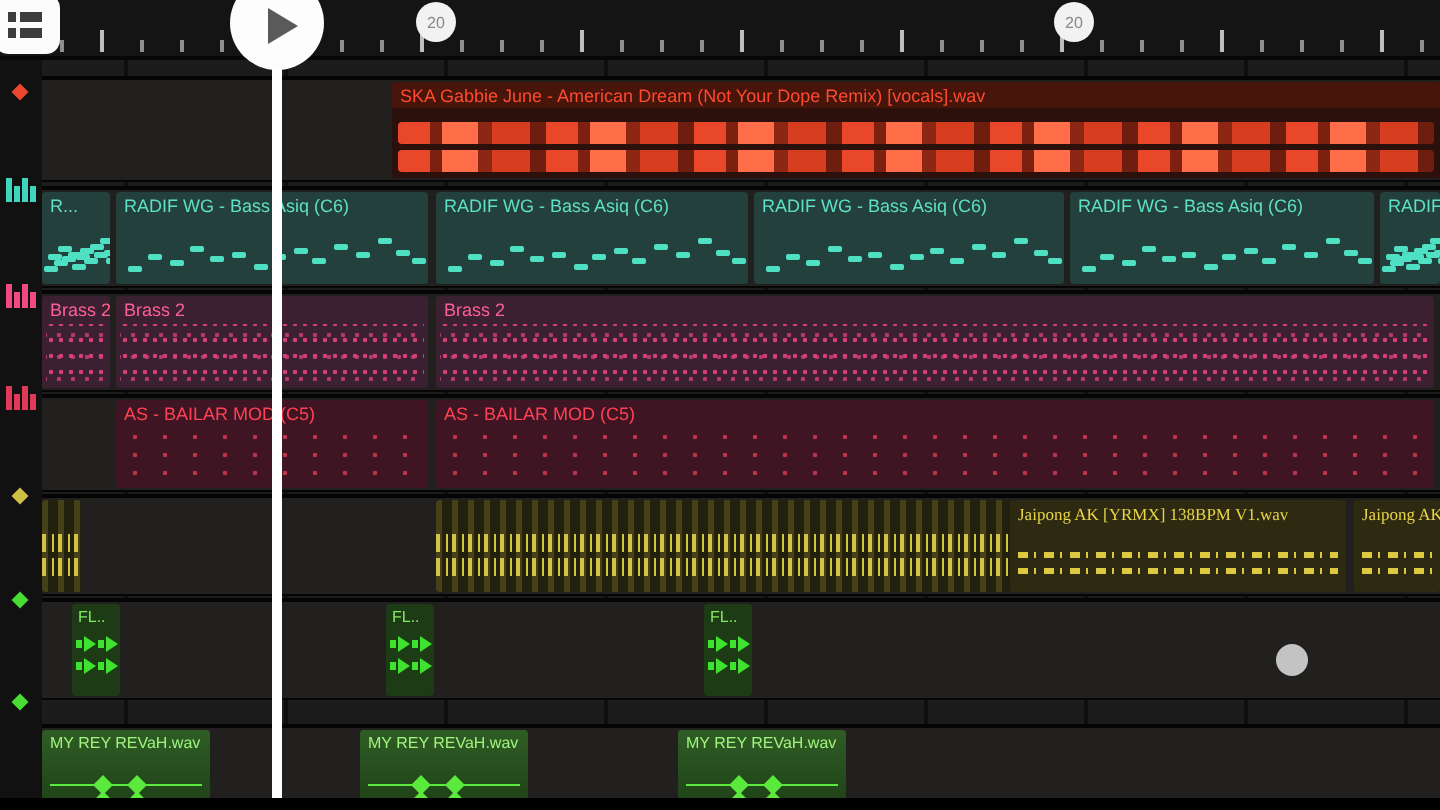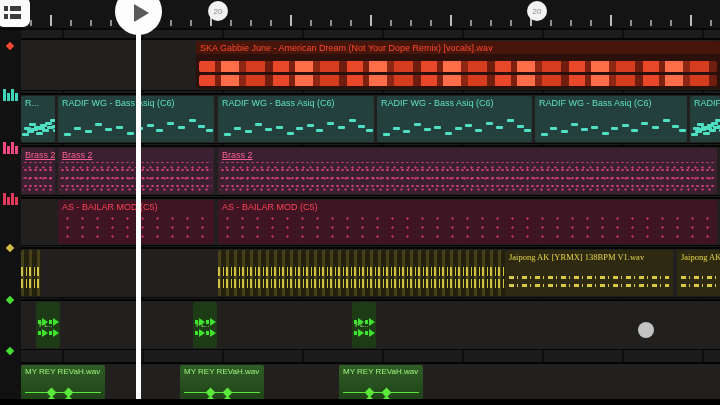--- a/index.html
+++ b/index.html
@@ -62,21 +62,21 @@
         #8e2614 40px 47px,#d63d1e 47px 66px,#6f1d0e 66px 74px);}
   .vocal .b1{top:7px;} .vocal .b2{top:21px;}
 
   
   .midi-teal{background:#24403c;}
   .midi-teal .hdr{color:#5fe0c5;}
   .note{position:absolute;width:7px;height:3px;background:#4fe0c4;border-radius:1px;}
 
   
   .midi-pink{background:#3a2030;}
-  .midi-pink .hdr{color:#ff5f94;text-decoration:underline;}
+  .midi-pink .hdr{color:#ff5f94;}
   .midi-pink .pattern{position:absolute;left:2px;right:2px;top:14px;bottom:3px;opacity:.9;
      background-image:radial-gradient(circle,rgba(238,68,128,.95) 1px,transparent 1.3px),
                       radial-gradient(circle,rgba(238,68,128,.75) 1px,transparent 1.3px);
      background-size:5px 8px,7px 11px;background-position:0 4px,3px 0;}
 
   
   .midi-crimson{background:#3f1523;}
   .midi-crimson .hdr{color:#ff4155;}
   .midi-crimson .pattern{position:absolute;left:2px;right:2px;top:14px;bottom:3px;opacity:.85;
      background-image:radial-gradient(circle,rgba(225,60,90,.9) 1px,transparent 1.3px);
@@ -92,21 +92,21 @@
 
   
   .audio-yellow{background:#2e2a11;}
   .audio-yellow .hdr{color:#e7d449;font-size:8.5px;font-family:Liberation Serif, serif;}
   .audio-yellow .dash{position:absolute;left:4px;right:4px;height:3px;
      background:repeating-linear-gradient(90deg,#dbc93f 0 5px,transparent 5px 8px,#dbc93f 8px 9px,transparent 9px 13px);}
   .audio-yellow .d1{top:40%;} .audio-yellow .d2{top:64%;}
 
   
   .green-small{background:#1d3c16;}
-  .green-small .hdr{color:#84ea61;font-size:8px;padding:17px 2px 0 3px;}
+  .green-small .hdr{color:#84ea61;font-size:8px;padding:1px 2px 0 3px;}
   .green-small .ar{display:flex;gap:1px;align-items:center;margin:3px 0 0 2px;}
   .green-small .sq{width:3px;height:4px;background:#3fe22e;}
   .green-small .tri{width:0;height:0;border-left:6px solid #3fe22e;
      border-top:4px solid transparent;border-bottom:4px solid transparent;}
 
   
   .green-big{background:linear-gradient(180deg,#2f5d25,#1d3e16);}
   .green-big .hdr{color:#a0f37e;font-size:8px;}
   .green-big .dline{position:absolute;left:4px;right:4px;height:7px;}
   .green-big .dline::before{content:"";position:absolute;left:0;right:0;top:3px;height:1px;background:#5ae93c;}

